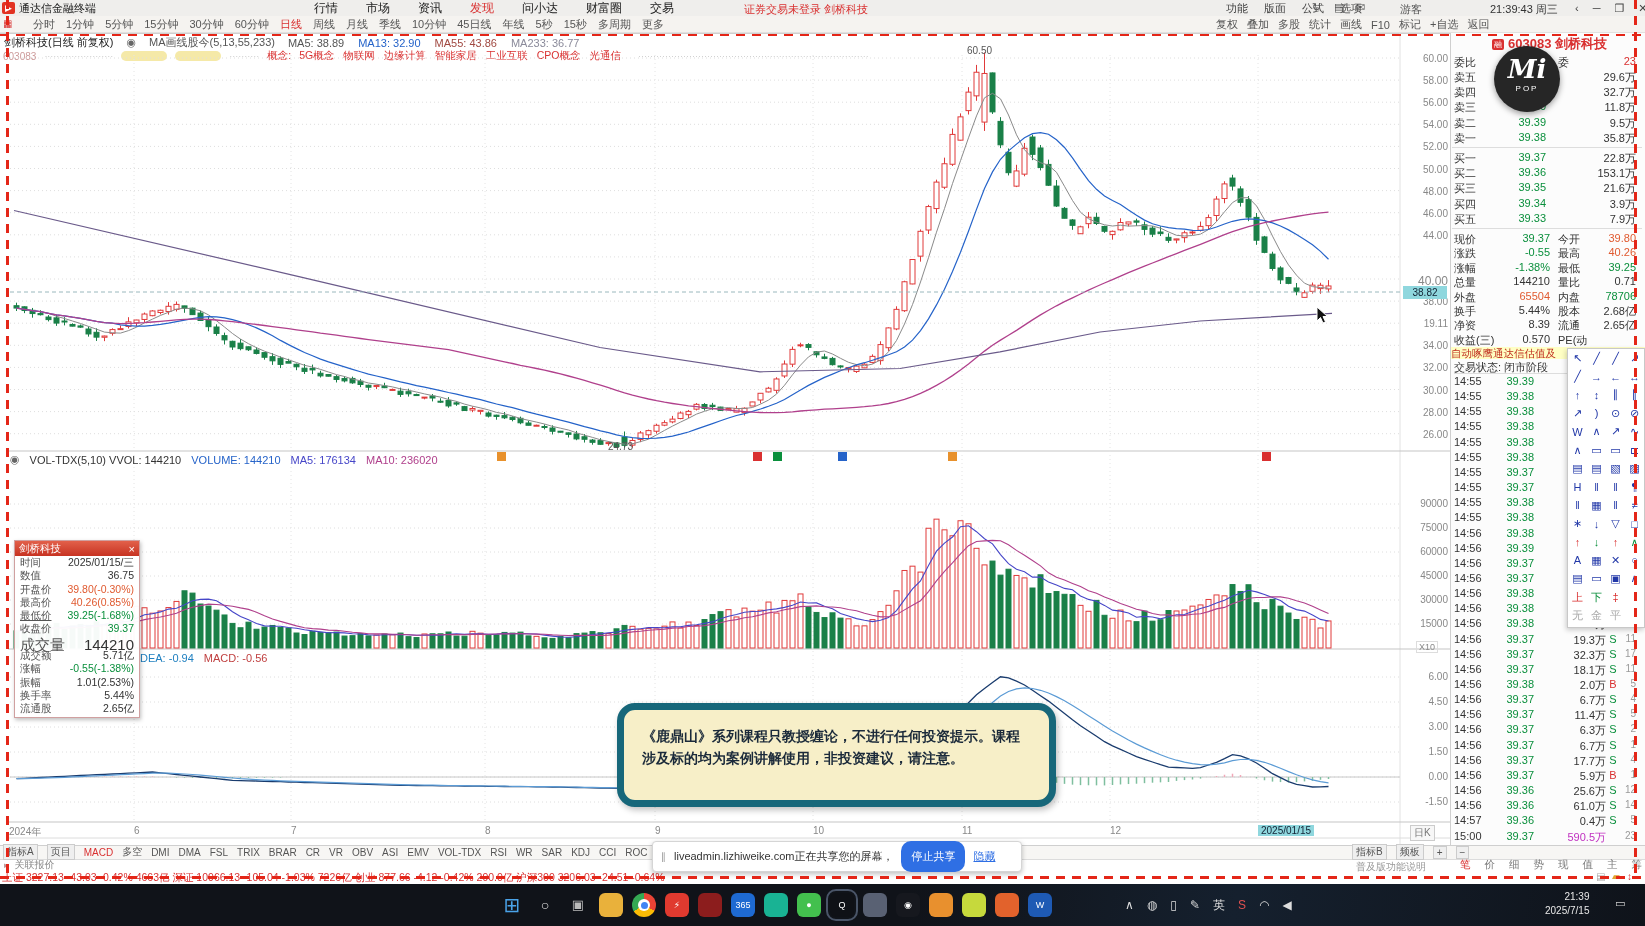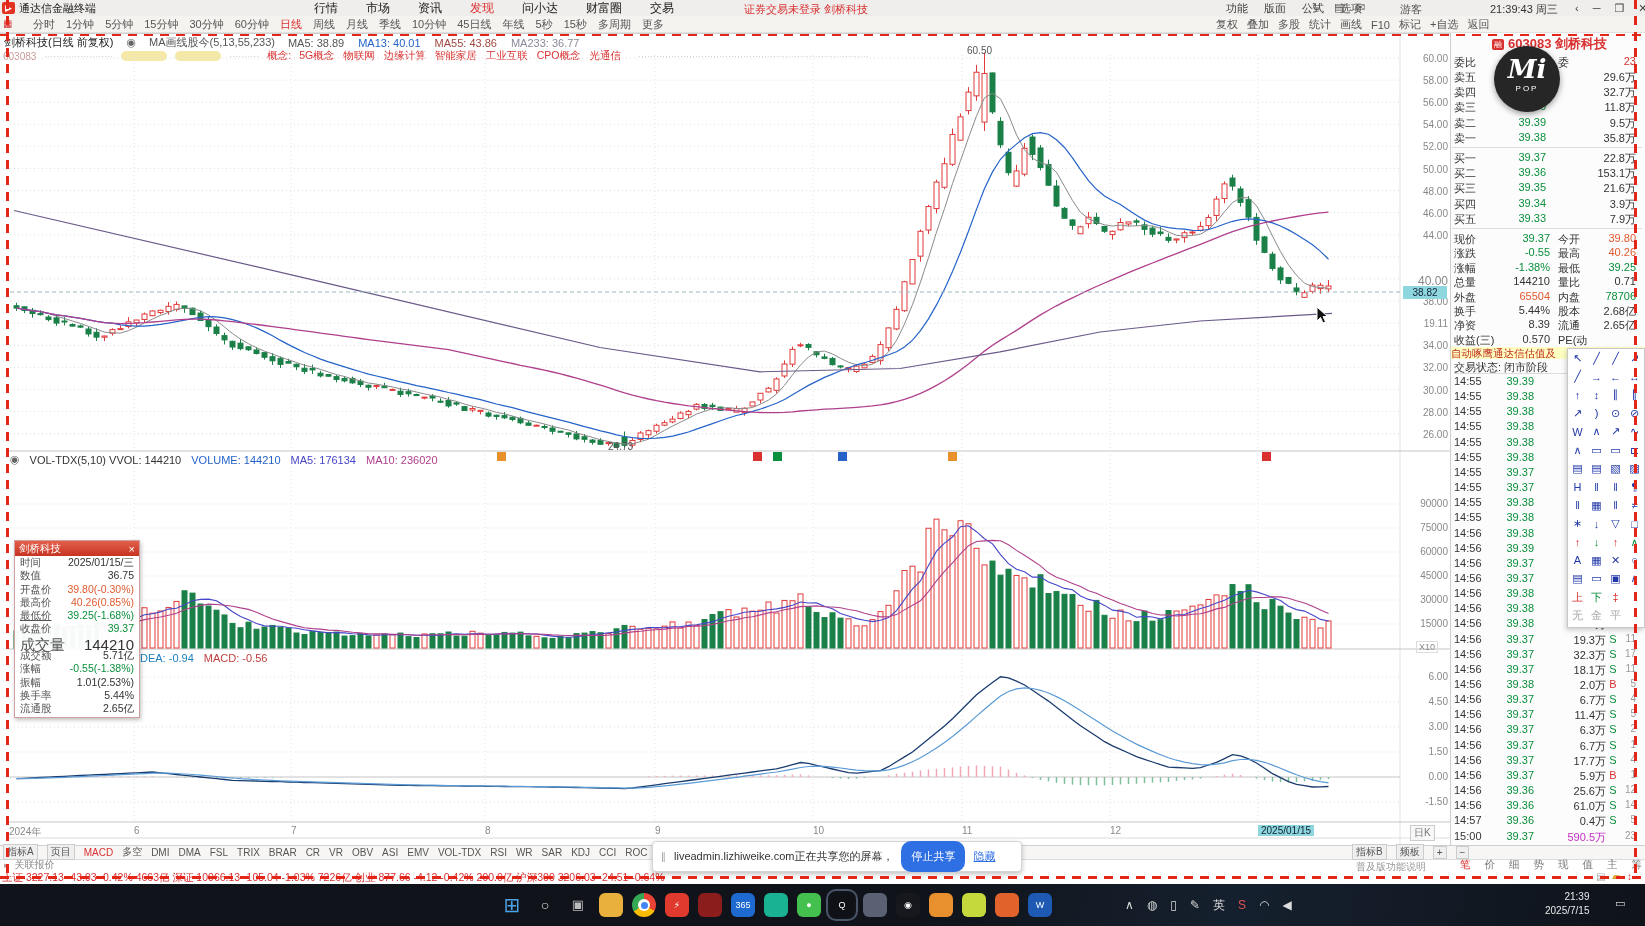--- a/index.html
+++ b/index.html
@@ -84,21 +84,21 @@
         <span style="font-size: 11px; color: rgb(85, 85, 85);">标记</span>
         <span style="font-size: 11px; color: rgb(85, 85, 85);">+自选</span>
         <span style="font-size: 11px; color: rgb(85, 85, 85);">返回</span>
       </div>
   </div>
 
   <div class="abs flex" style="left:4px;top:35px;height:15px;gap:13px;">
     <span style="font-size:11px;color:#222;">剑桥科技(日线 前复权)</span>
     <span style="color:#666;">◉</span>
     <span style="color:#555;">MA画线股今(5,13,55,233)</span>
-    <span id="ma-values"><span style="margin-right: 14px; color: rgb(85, 85, 85);">MA5: 38.89</span><span style="margin-right: 14px; color: rgb(37, 99, 201);">MA13: 40.01</span><span style="margin-right: 14px; color: rgb(160, 72, 64);">MA55: 43.86</span><span style="margin-right: 14px; color: rgb(138, 138, 154);">MA233: 36.77</span></span>
+    <span id="ma-values"><span style="margin-right: 14px; color: rgb(85, 85, 85);">MA5: 38.89</span><span style="margin-right: 14px; color: rgb(37, 99, 201);">MA13: 32.90</span><span style="margin-right: 14px; color: rgb(160, 72, 64);">MA55: 43.86</span><span style="margin-right: 14px; color: rgb(138, 138, 154);">MA233: 36.77</span></span>
   </div>
   <div class="abs flex" style="left:3px;top:50px;height:12px;gap:8px;">
     <span style="color:#c99;font-size:10px;">603083</span>
     <span style="color:#ccc;font-size:9px;">·······················</span>
     <span class="pill" style="width:46px;height:10px;background:#f5e9a8;"></span>
     <span class="pill" style="width:46px;height:10px;background:#f5e9a8;"></span>
     <span style="color:#ccc;font-size:9px;">··········</span>
     <span style="color:#d93030;font-size:10.5px;">概念:</span>
     <span id="concepts"><span style="margin-right: 9px; color: rgb(217, 48, 48); font-size: 10.5px;">5G概念</span><span style="margin-right: 9px; color: rgb(217, 48, 48); font-size: 10.5px;">物联网</span><span style="margin-right: 9px; color: rgb(217, 48, 48); font-size: 10.5px;">边缘计算</span><span style="margin-right: 9px; color: rgb(217, 48, 48); font-size: 10.5px;">智能家居</span><span style="margin-right: 9px; color: rgb(217, 48, 48); font-size: 10.5px;">工业互联</span><span style="margin-right: 9px; color: rgb(217, 48, 48); font-size: 10.5px;">CPO概念</span><span style="margin-right: 9px; color: rgb(217, 48, 48); font-size: 10.5px;">光通信</span></span>
     <span style="color:#ccc;font-size:9px;">·············································································</span>
@@ -1367,20 +1367,23 @@
       <span style="font-size: 10px; color: rgb(85, 85, 85); border: 1px solid rgb(204, 204, 204); padding: 0px 3px; background: rgb(239, 239, 239);">+</span>
       <span style="font-size: 10px; color: rgb(85, 85, 85); border: 1px solid rgb(204, 204, 204); padding: 0px 3px; background: rgb(239, 239, 239);">−</span>
     </div>
   <div class="abs flex" style="left:4px;top:859px;height:12px;gap:6px;">
     <span style="color:#b99;font-size:9px;">▸</span>
     <span style="color:#888;font-size:10px;">关联报价</span>
   </div>
 
   <div class="abs" style="left:2px;top:871px;width:1380px;height:12px;overflow:hidden;white-space:nowrap;color:#d93030;font-size:10.5px;">上证 3227.13  -43.93  -0.42%  4663亿   深证 10966.13  -105.04  -1.03%  7226亿   创业 877.66  -4.12  -0.42%  290.0亿   沪深300 3206.03  -24.51  -0.64%</div>
 
+  <div class="abs" id="notice" style="left:617px;top:703px;width:425px;height:90px;background:#f7efc8;border:7px solid #17677a;border-radius:18px;box-shadow:2px 3px 6px rgba(0,0,0,0.25);z-index:7;">
+    <div style="padding:16px 18px;font-size:14px;font-weight:bold;color:#1b2a3a;line-height:1.55;">《鹿鼎山》系列课程只教授缠论，不进行任何投资提示。课程涉及标的均为案例讲解使用，非投资建议，请注意。</div>
+  </div>
 
   <div class="abs flex" id="sharebar" style="left:652px;top:841px;width:352px;height:29px;background:#fff;border:1px solid #d5d5d5;border-radius:4px;box-shadow:0 2px 5px rgba(0,0,0,0.25);z-index:8;padding:0 8px;gap:8px;">
     <span style="color:#999;font-size:10px;">∥</span>
     <span style="font-size:11px;color:#333;">liveadmin.lizhiweike.com正在共享您的屏幕，</span>
     <span class="pill" style="background:#2f6fe4;color:#fff;font-size:11px;padding:8px 10px;cursor:pointer;">停止共享</span>
     <span style="color:#2f6fe4;font-size:11px;text-decoration:underline;cursor:pointer;">隐藏</span>
   </div>
 
   <div class="abs" style="left:1494px;top:46px;width:66px;height:66px;border-radius:50%;background:#262626;z-index:6;text-align:center;box-shadow:0 2px 6px rgba(0,0,0,0.4);">
     <div style="color:#fff;font-size:26px;font-weight:bold;font-style:italic;font-family:'DejaVu Serif',serif;margin-top:8px;">Mi</div>

